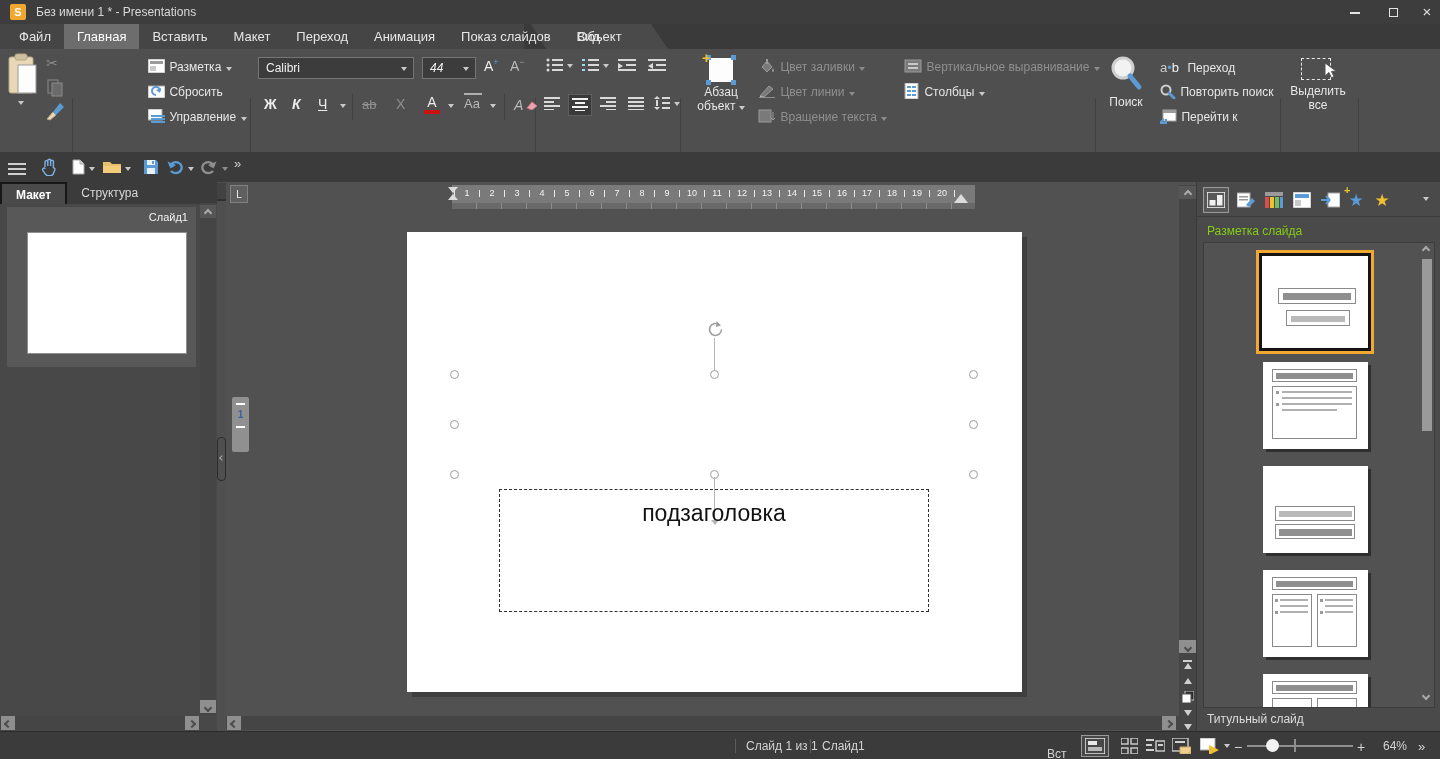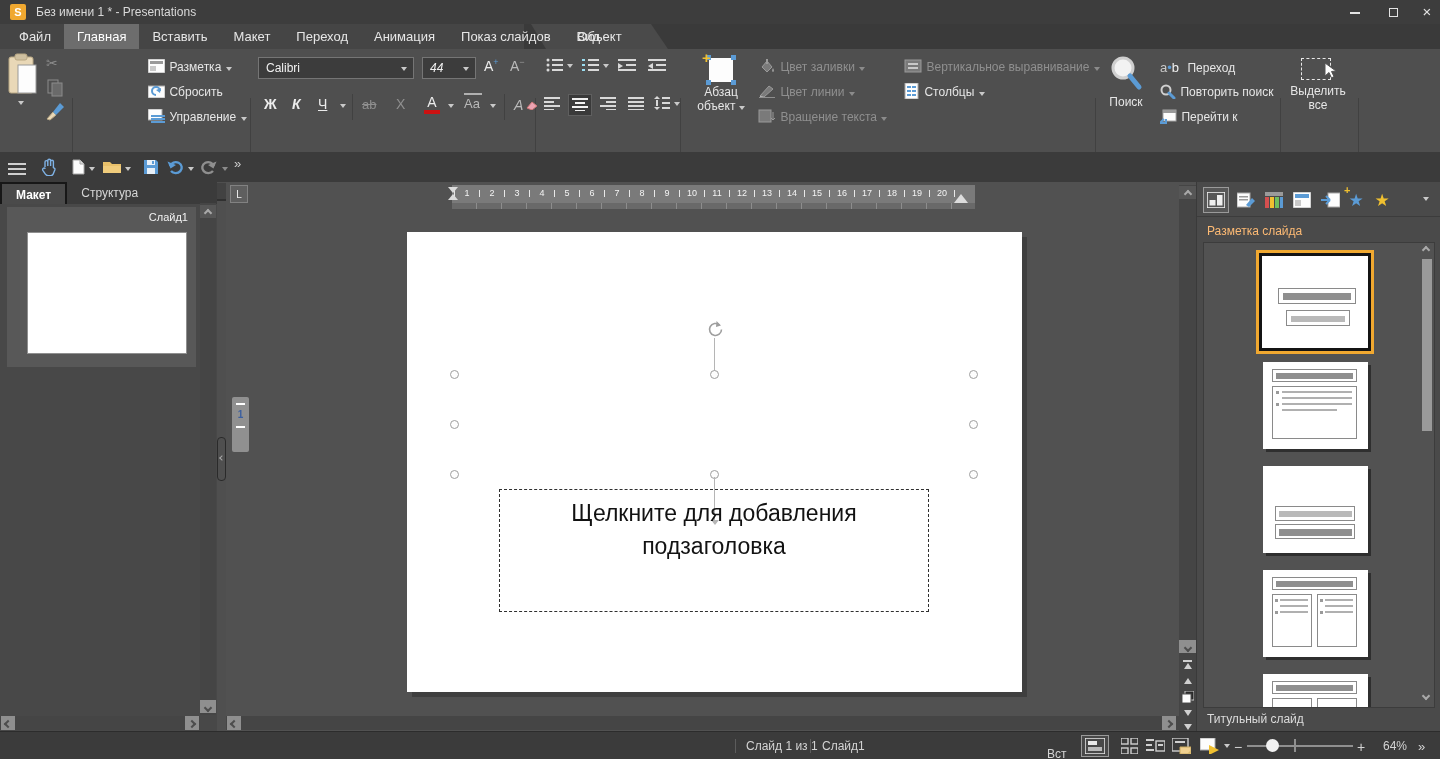--- a/index.html
+++ b/index.html
@@ -89,21 +89,21 @@
   .navbtn { width:17px; height:15px; display:flex; align-items:center; justify-content:center; flex-direction:column; }
   .ntri-u { width:0; height:0; border-left:4px solid transparent; border-right:4px solid transparent; border-bottom:6px solid #cfcfcf; }
   .ntri-d { width:0; height:0; border-left:4px solid transparent; border-right:4px solid transparent; border-top:6px solid #cfcfcf; }
   .nbar { width:9px; height:2px; background:#cfcfcf; }
   .splitter-handle { left:217px; top:437px; width:9px; height:44px; border:1px solid #2a2a2a; border-radius:4px; }
 
   
   .rpanel { left:1196px; top:182px; width:244px; height:549px; background:#4a4a4a; border-left:1px solid #3a3a3a; }
   .ricon { position:absolute; top:5px; width:26px; height:26px; display:flex; align-items:center; justify-content:center; }
   .ricon.sel { border:1px solid #9a9a9a; background:#575757; }
-  .rheader { left:10px; top:42px; font-size:12px; color:#fdba74; }
+  .rheader { left:10px; top:42px; font-size:12px; color:#84cc16; }
   .listbox { left:6px; top:60px; width:232px; height:466px; background:#525252; border:1px solid #3c3c3c; overflow:hidden; }
   .lthumb { position:absolute; left:59px; width:105px; height:87px; background:#fff; box-shadow:3px 3px 0 #2f2f2f; }
   .selframe { position:absolute; left:52px; top:7px; width:118px; height:104px; border:3px solid #f0a830; }
   .selframe .inner { position:absolute; left:0; top:0; width:112px; height:98px; border:3px solid #141414; background:#fff; }
   .pbox { position:absolute; border:1px solid #8a8a8a; }
   .pbar { position:absolute; background:#8f8f8f; }
   .pbar.light { background:#b9b9b9; }
   .pline { position:absolute; height:2px; background:#b0b0b0; }
   .pdot { position:absolute; width:3px; height:3px; background:#9a9a9a; }
   .rfooter { left:10px; top:530px; font-size:12px; color:#dcdcdc; }
@@ -598,21 +598,20 @@
       <div class="handle" style="left:562px; top:188px;"></div>
       <div class="handle" style="left:43px; top:238px;"></div>
       <div class="handle" style="left:303px; top:238px;"></div>
       <div class="handle" style="left:562px; top:238px;"></div>
 
       <div style="position:absolute; left:307px; top:245px; width:1px; height:44px; background:#b5b5b5;"></div>
       <div style="position:absolute; left:304px; top:288px; width:0; height:0; border-left:4px solid transparent; border-right:4px solid transparent; border-top:5px solid #b5b5b5;"></div>
 
       <div class="subbox">
         <div class="subtext">
-          <div>Щелкните для добавления</div>
           <div>подзаголовка</div>
         </div>
       </div>
     </div>
 
     <div class="abs" style="left:953px; top:3px; width:17px; height:546px; background:#454545;">
       <div class="sbtn dim" style="position:absolute; top:1px; width:17px;"><span class="chv up"></span></div>
       <div class="sbtn lite" style="position:absolute; top:455px; width:17px;"><span class="chv down dark"></span></div>
       <div class="abs navbtn" style="top:472px;">
           <span class="nbar"></span>

